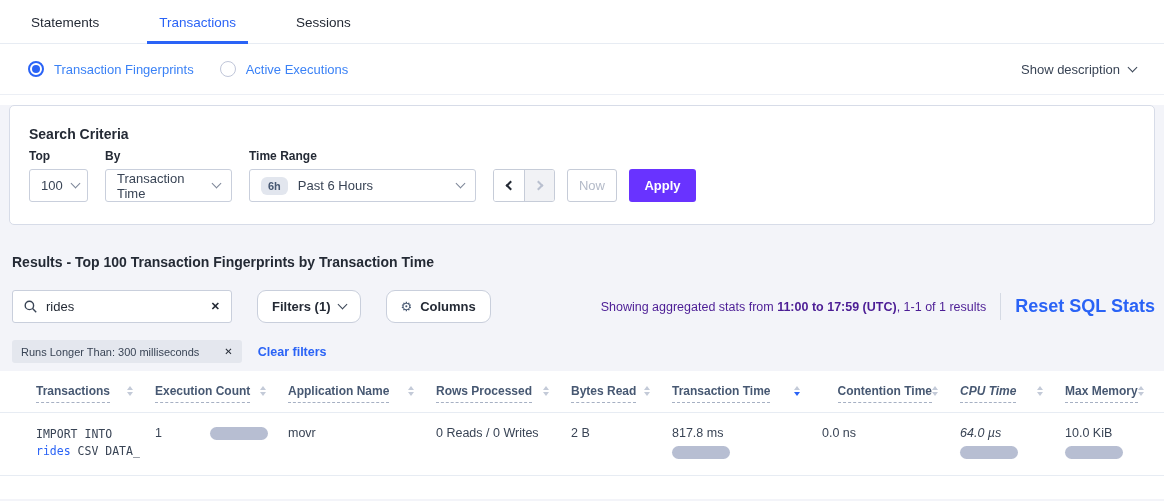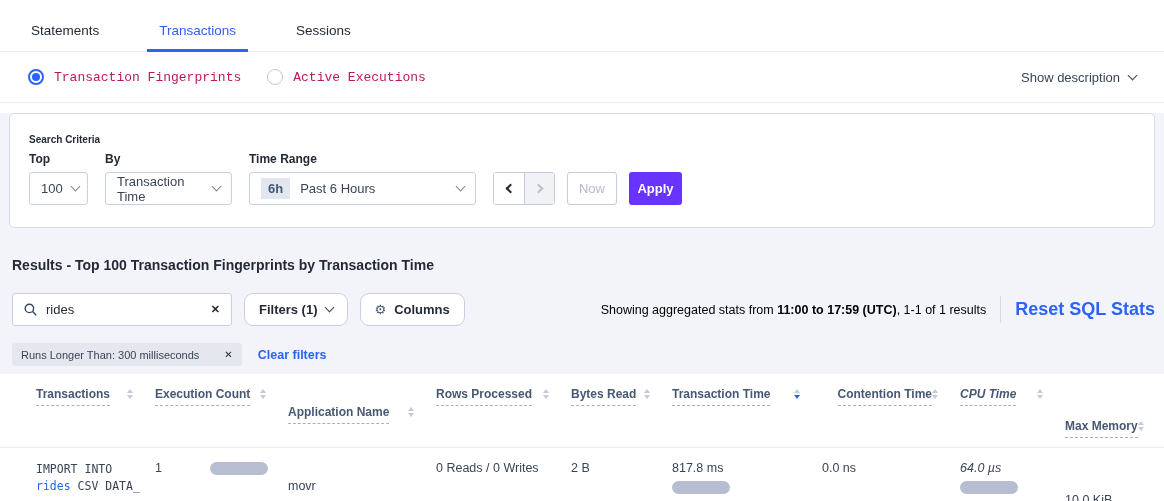--- a/index.html
+++ b/index.html
@@ -2,86 +2,86 @@
 <html><head>
 <meta charset="utf-8">
 <style>
   * { margin:0; padding:0; box-sizing:border-box; }
   html,body { width:1164px; height:501px; }
   body {
     font-family:"Liberation Sans", sans-serif;
     color:#394455; background:#fff; overflow:hidden; font-size:13px;
   }
   
-  .tabbar { height:52px; background:#fff; border-bottom:1px solid #e7ecf3;
+  .tabbar { height:44px; background:#fff; border-bottom:1px solid #e7ecf3;
             display:flex; align-items:flex-end; padding-left:25px; }
   .tab { font-size:13.5px; color:#242a35; padding:0 6px 13px; margin-right:48px;
          position:relative; cursor:pointer; }
   .tab.active { color:#2a63f6; }
   .tab.active::after { content:""; position:absolute; left:-6px; right:-6px; bottom:-1px;
                        height:3px; background:#2a63f6; }
   
   .radio-bar { height:51px; background:#fff; border-bottom:1px solid #eceff5;
                display:flex; align-items:center; padding:0 28px; justify-content:space-between; }
   .radio-group { display:flex; align-items:center; }
   .radio-opt { display:flex; align-items:center; margin-right:26px; cursor:pointer; }
   .radio { width:16px; height:16px; border-radius:50%; background:#fff;
            border:1px solid #c0c6d9; position:relative; margin-right:10px; flex:none; }
   .radio.selected { border:2px solid #2a63f6; }
   .radio.selected::after { content:""; position:absolute; inset:2px; border-radius:50%; background:#2a63f6; }
-  .radio-label { font-size:13px; color:#be185d;font-family:Liberation Mono, monospace; }
+  .radio-label { font-size:13px; color:#3b82f6; }
   .show-desc { display:flex; align-items:center; gap:9px; font-size:13px; color:#394455; cursor:pointer; }
   
   .chev { width:7px; height:7px; border-right:1.6px solid #394455; border-bottom:1.6px solid #394455;
           display:inline-block; transform:rotate(45deg); margin-top:-4px; flex:none; }
   .chev.grey { border-color:#7d8698; }
   .chev.left  { transform:rotate(135deg); margin:0 -2px 0 0; border-width:2px; border-color:#242a35; }
   .chev.right { transform:rotate(-45deg); margin:0 0 0 -2px; border-width:2px; border-color:#b9c0cf; }
   
   .section { background:#f3f4f9; height:406px; }
   
   .card { margin:10px 9px 0; background:#fff; border:1px solid #d7dce8; border-radius:5px;
           padding:20px 19px 22px; }
-  .card-title { font-size:10px; font-weight:700; color:#242a35; }
+  .card-title { font-size:14px; font-weight:700; color:#242a35; }
   .controls { display:flex; align-items:flex-end; margin-top:7px; }
   .ctrl { display:flex; flex-direction:column; margin-right:17px; }
   .ctrl-label { font-size:12px; font-weight:700; color:#242a35; margin-bottom:6px; }
   .select { height:33px; border:1px solid #c9cfdc; border-radius:3px; background:#fff;
             display:flex; align-items:center; justify-content:space-between;
             padding:0 11px; font-size:13px; color:#394455; cursor:pointer; }
   .w-top { width:59px;gap:9px; } .w-by { width:127px; } .w-range { width:227px; }
   .range-left { display:flex; align-items:center; gap:10px; }
-  .badge { background:#e2e6ee; border-radius:0; font-size:13px; font-weight:700;
+  .badge { background:#e2e6ee; border-radius:6px; font-size:11px; font-weight:700;
            color:#475872; padding:3px 7px; }
   .nav-group { display:flex; height:33px; border:1px solid #c6ccd8; border-radius:3px;
                overflow:hidden; margin-right:12px; }
   .nav-btn { width:30px; display:flex; align-items:center; justify-content:center;
              background:#fff; cursor:pointer; }
   .nav-btn.disabled { background:#f1f2f5; border-left:1px solid #c6ccd8; }
   .btn-now { width:50px; height:33px; background:#fff; border:1px solid #c6ccd8; border-radius:3px;
              color:#b3bac8; font-size:13px; margin-right:12px; display:flex; align-items:center;
              justify-content:center; cursor:pointer; }
-  .btn-apply { width:53px; height:33px; background:#6933ff; border:none; border-radius:3px;
+  .btn-apply { width:67px; height:33px; background:#6933ff; border:none; border-radius:3px;
                color:#fff; font-size:13px; font-weight:700; display:flex; align-items:center;
                justify-content:center; cursor:pointer; }
   
   .results-heading { margin:29px 0 0 12px; font-size:14px; font-weight:700; color:#242a35; }
   .toolbar { margin:20px 9px 0 12px; display:flex; align-items:center; }
   .search-box { width:220px; height:33px; background:#fff; border:1px solid #c9cfdc; border-radius:3px;
                 display:flex; align-items:center; padding:0 11px; }
   .search-box input { border:none; outline:none; flex:1; font-size:13px; color:#242a35;
                       font-family:"Liberation Sans", sans-serif; background:transparent; min-width:0; }
   .search-ic { margin-right:9px; display:flex; flex:none; }
   .clear-x { font-size:11px; color:#242a35; cursor:pointer; flex:none; font-weight:700; }
   .btn-white { height:33px; background:#fff; border:1px solid #c9cfdc; border-radius:9px;
-               display:flex; align-items:center; gap:8px; padding:0 14px; margin-left:12px;
+               display:flex; align-items:center; gap:8px; padding:0 14px; margin-left:25px;
                font-size:13px; font-weight:700; color:#242a35; cursor:pointer; }
   .gear { font-family:"DejaVu Sans", sans-serif; font-size:13px; font-weight:400; color:#475872; }
   .spacer { flex:1; }
-  .stats { font-size:12.5px; color:#000000; white-space:nowrap; }
+  .stats { font-size:12.5px; color:#4c1d95; white-space:nowrap; }
   .stats b { font-weight:700; }
   .vdiv { width:1px; height:27px; background:#d5dae4; margin:0 14px; flex:none; }
   .link { font-size:18px; font-weight:700; color:#2a63f6; cursor:pointer; white-space:nowrap; }
   .chips-row { margin:17px 0 0 12px; display:flex; align-items:center; }
   .chip { background:#e4e7ee; border-radius:3px; height:23px; display:flex; align-items:center;
           gap:25px; padding:0 9px; font-size:11px; color:#394455; }
   .chip-x { font-size:10px; color:#242a35; cursor:pointer; }
   .clear-link { margin-left:16px; font-size:12.5px; font-weight:700; color:#2a63f6; cursor:pointer; }
   
   .table-panel { margin-top:8px; background:#fff; height:128px; }
@@ -90,23 +90,23 @@
         font-size:12px; font-weight:700; color:#475872; padding-right:22px; cursor:pointer; }
   .th-label { border-bottom:1px dashed #a6b0c3; padding-bottom:4px; white-space:nowrap; }
   .sort { display:flex; flex-direction:column; align-items:center; margin-top:2px; flex:none; }
   .tri-up { width:0; height:0; border-left:3.5px solid transparent; border-right:3.5px solid transparent;
             border-bottom:4.5px solid #c3cad8; margin-bottom:2px; }
   .tri-down { width:0; height:0; border-left:3.5px solid transparent; border-right:3.5px solid transparent;
               border-top:4.5px solid #c3cad8; }
   .tri-down.active { border-top-color:#2a63f6; }
   .trow { display:flex; align-items:flex-start; padding:13px 0 15px; border-bottom:1px solid #e7ecf3; }
   .td { font-size:12.5px; color:#394455; }
-  .c1 { width:155px; padding-left:36px; } .c2 { width:133px; } .c3 { width:148px;margin-top:18px; }
+  .c1 { width:155px; padding-left:36px; } .c2 { width:133px; } .c3 { width:148px; }
   .c4 { width:135px; } .c5 { width:101px; } .c6 { width:150px; } .c7 { width:138px;justify-content:flex-end; }
-  .c8 { width:105px;font-style:italic; } .c9 { width:99px;margin-top:32px; }
+  .c8 { width:105px;font-style:italic; } .c9 { width:99px; }
   .code { font-family:"DejaVu Sans Mono","Liberation Mono",monospace; font-size:11.5px;
           line-height:17px; color:#394455; white-space:nowrap; cursor:pointer; }
   .code .hl { color:#2a63f6; }
   .bar { height:13px; width:58px; background:#b7bed2; border-radius:7px; }
   .count-cell { display:flex; align-items:center; }
   .count-cell .val { width:55px; }
   .bar-under { margin-top:6px; }
 </style>
 </head>
 <body>

